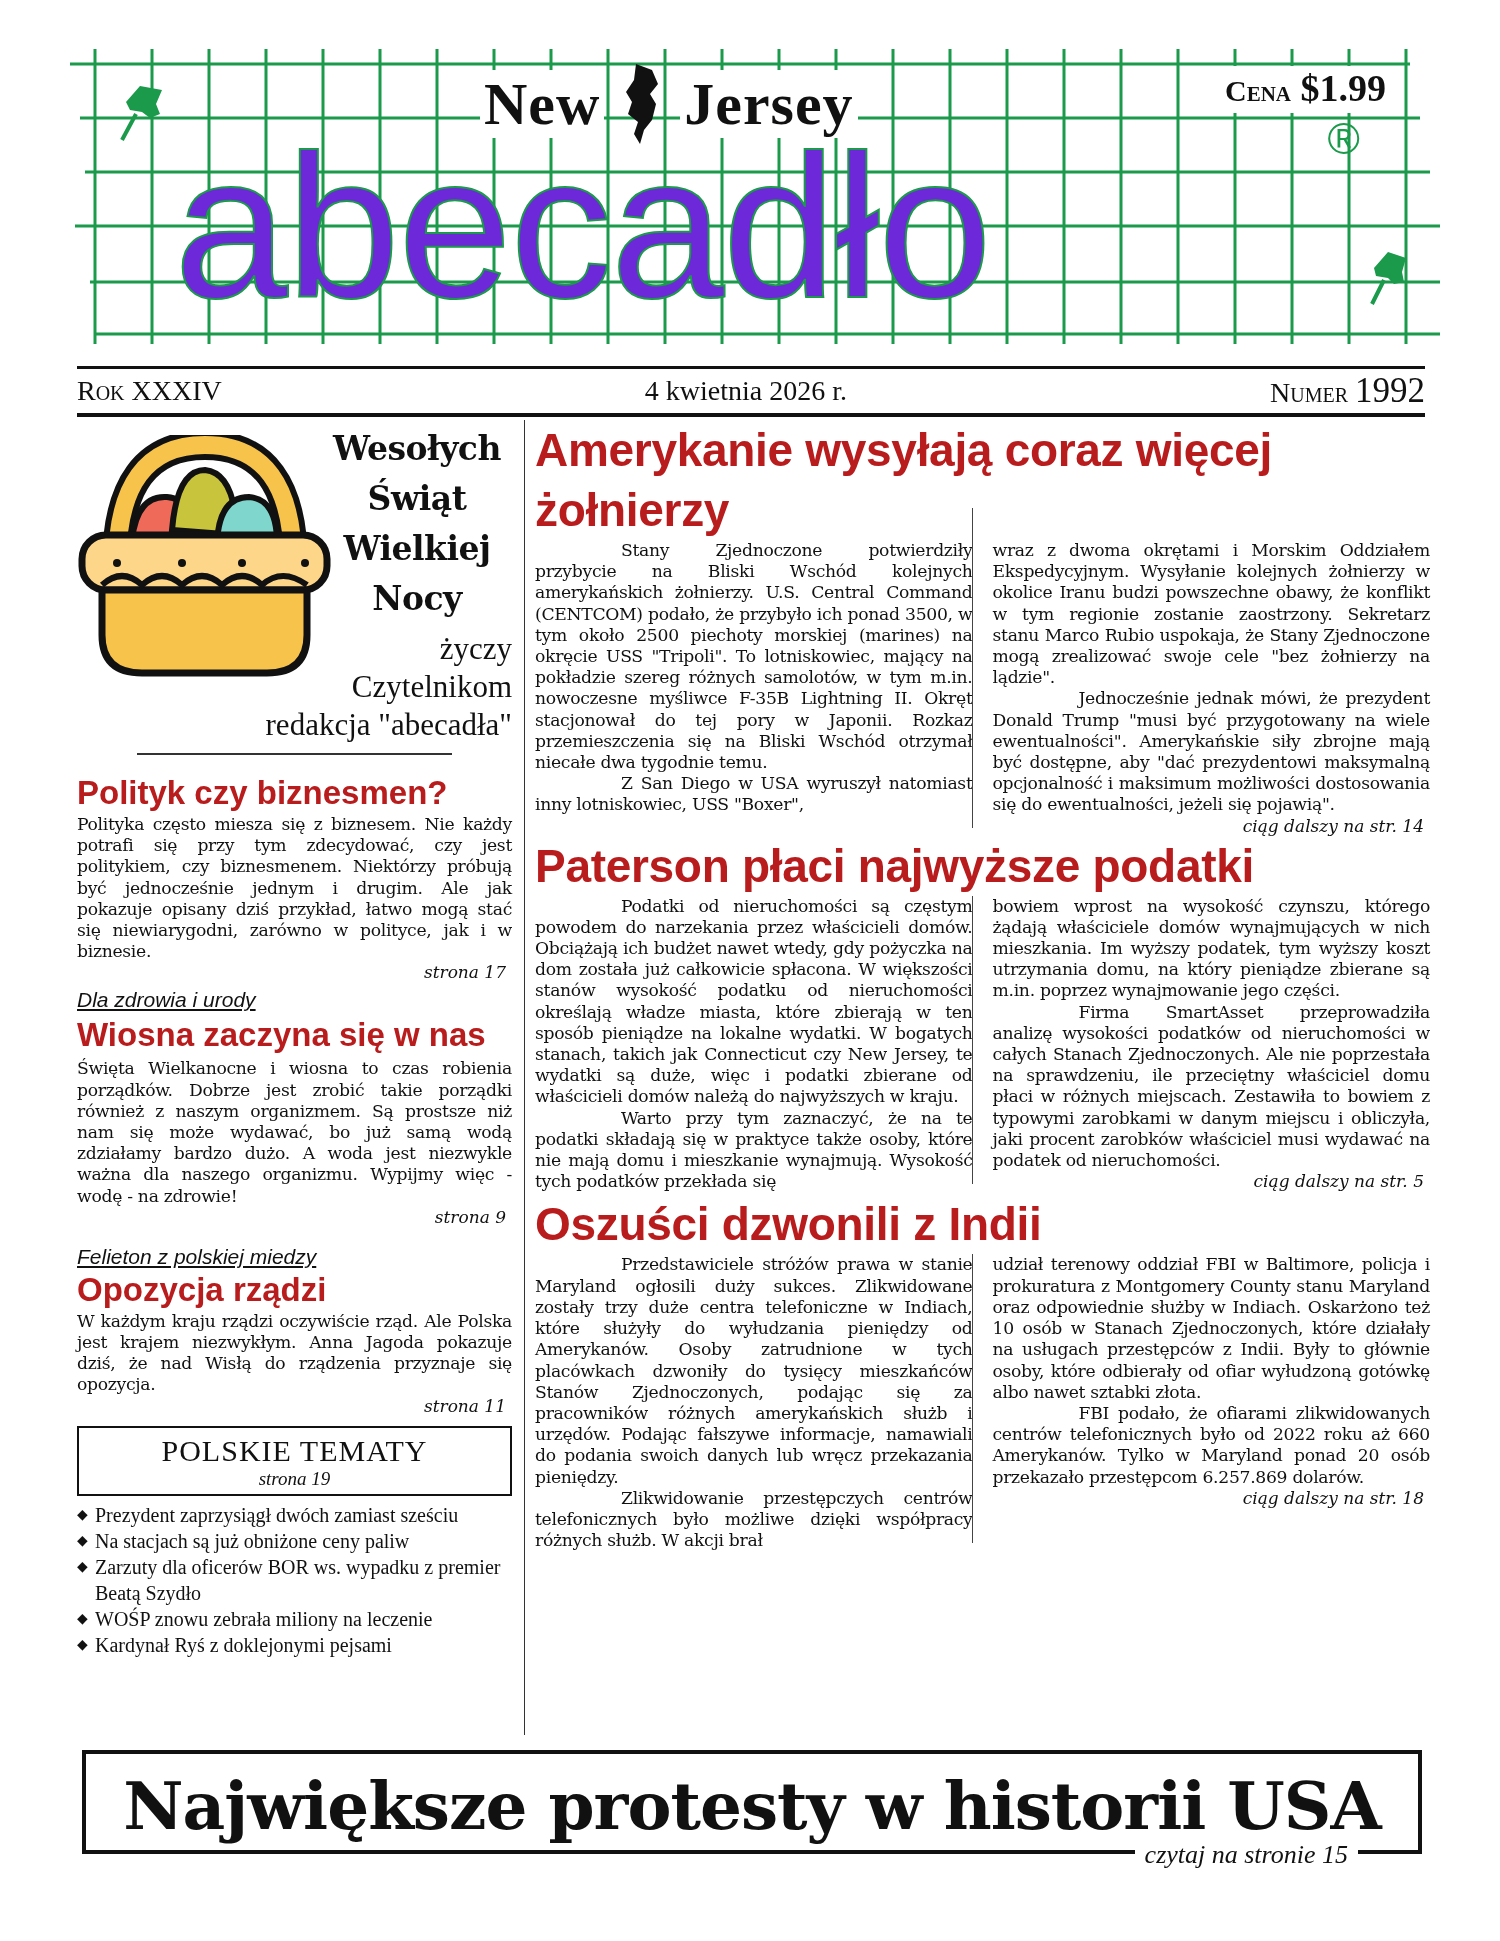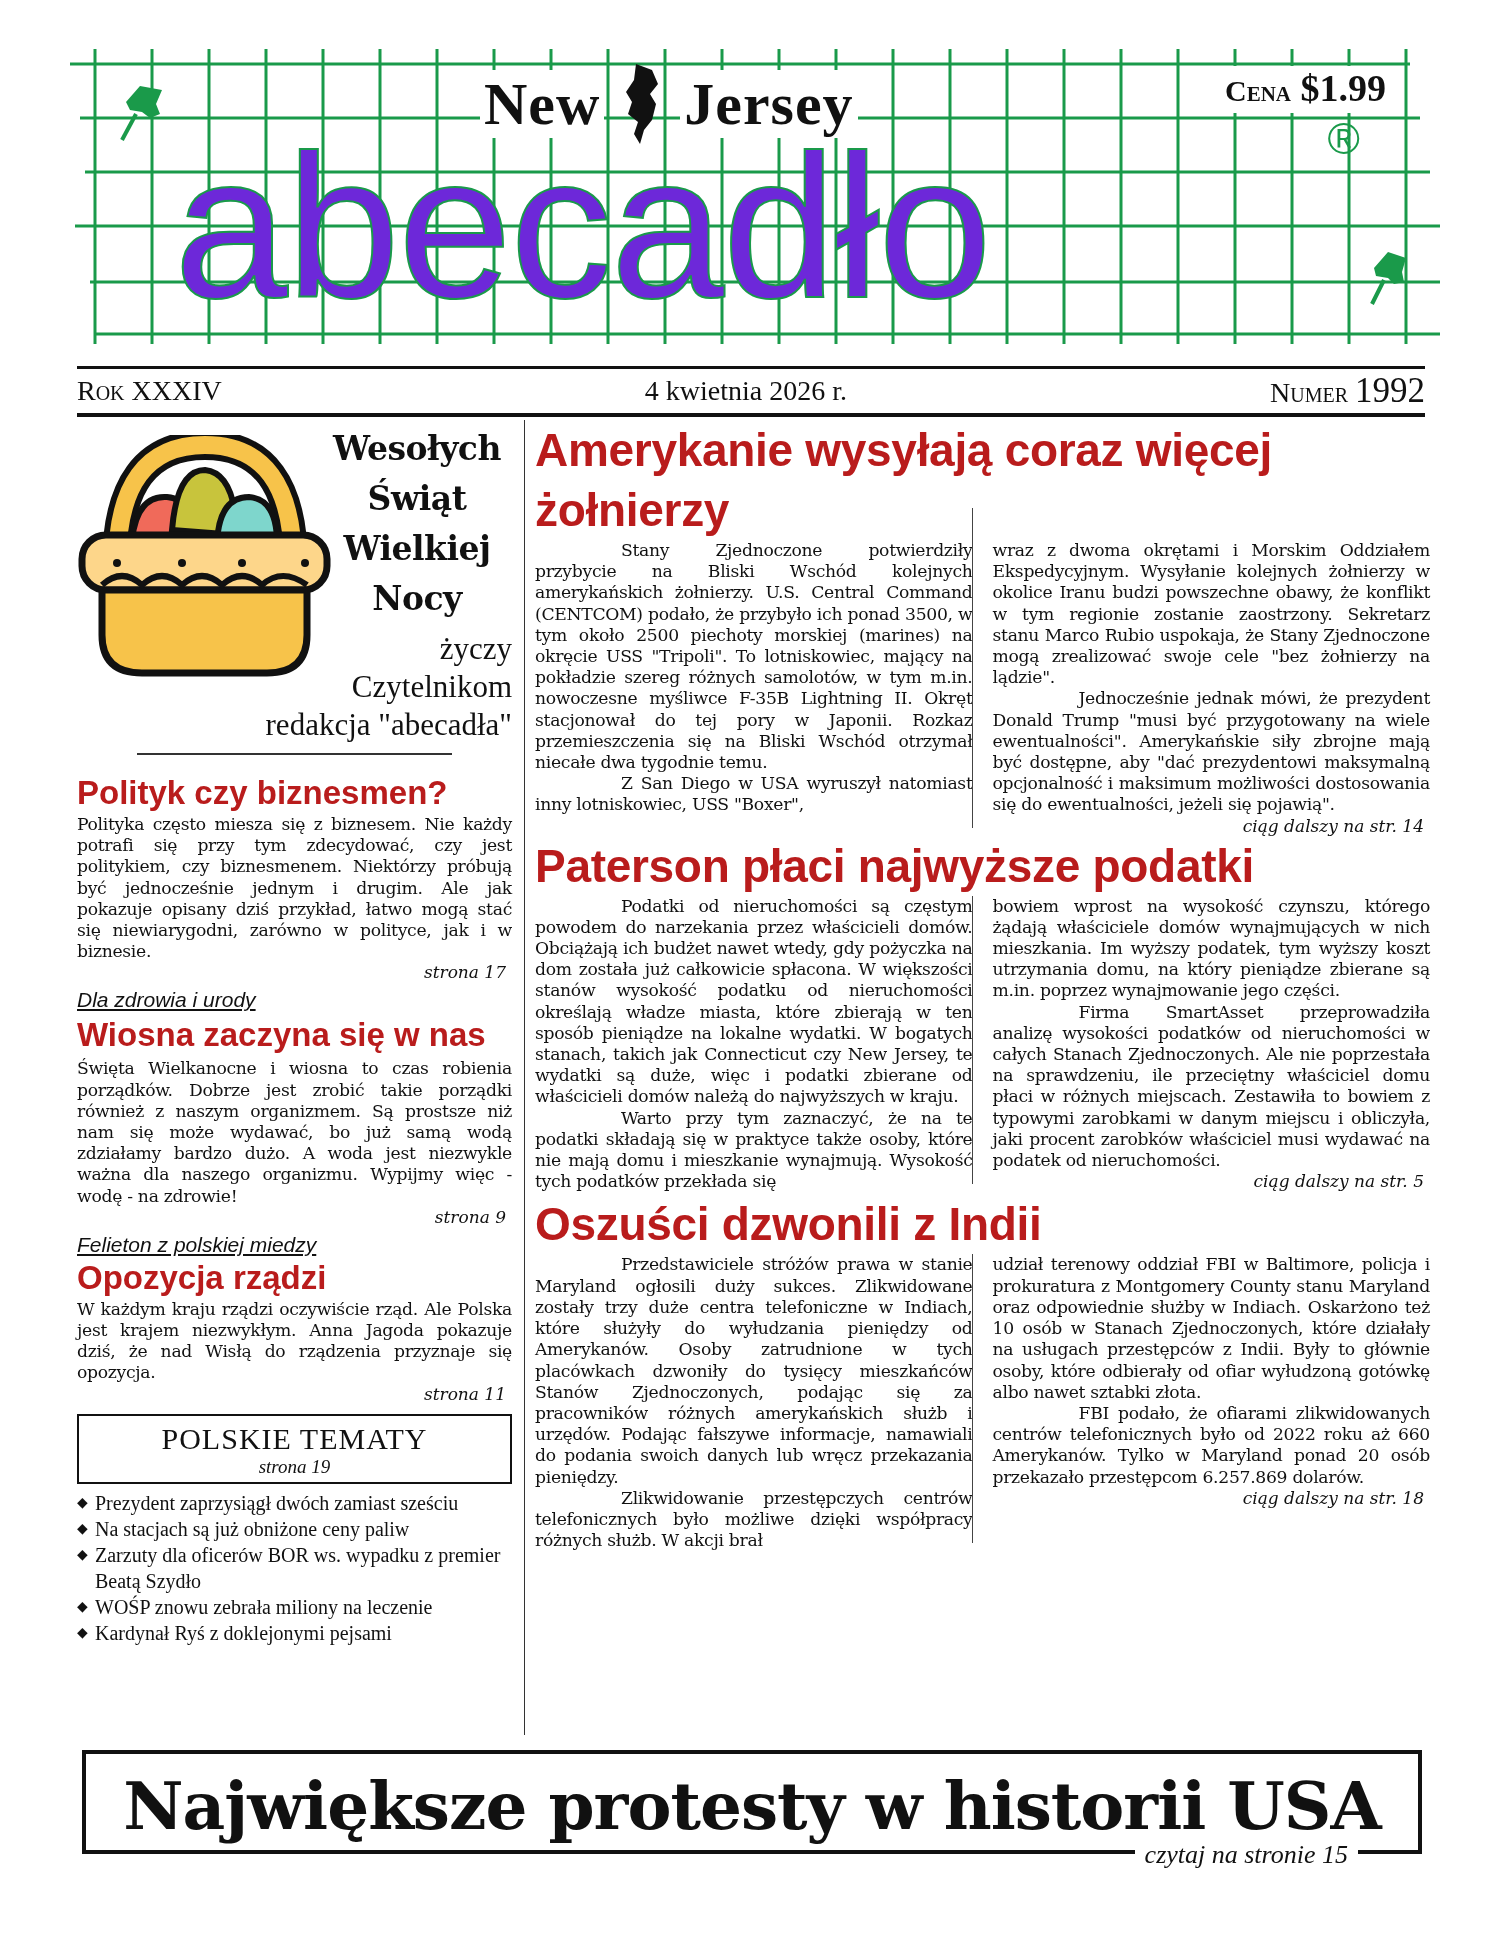--- a/index.html
+++ b/index.html
@@ -169,21 +169,21 @@
     <div class="ref">strona 17</div>
   </div>
 
   <div class="side-art" style="margin-top:6px">
     <div class="kicker">Dla zdrowia i urody</div>
     <h2 class="art-title" style="line-height:46px">Wiosna zaczyna się w nas</h2>
     <div class="body-text">Święta Wielkanocne i wiosna to czas robienia porządków. Dobrze jest zrobić takie porządki również z naszym organizmem. Są prostsze niż nam się może wydawać, bo już samą wodą zdziałamy bardzo dużo. A woda jest niezwykle ważna dla naszego organizmu. Wypijmy więc - wodę - na zdrowie!</div>
     <div class="ref">strona 9</div>
   </div>
 
-  <div class="side-art" style="margin-top:6px">
+  <div class="side-art" style="margin-top:18px">
     <div class="kicker">Felieton z polskiej miedzy</div>
     <h2 class="art-title">Opozycja rządzi</h2>
     <div class="body-text">W każdym kraju rządzi oczywiście rząd. Ale Polska jest krajem niezwykłym. Anna Jagoda pokazuje dziś, że nad Wisłą do rządzenia przyznaje się opozycja.</div>
     <div class="ref">strona 11</div>
   </div>
 
   <div class="topics-box">
     <div class="topics-title">POLSKIE TEMATY</div>
     <div class="topics-page">strona 19</div>
   </div>

